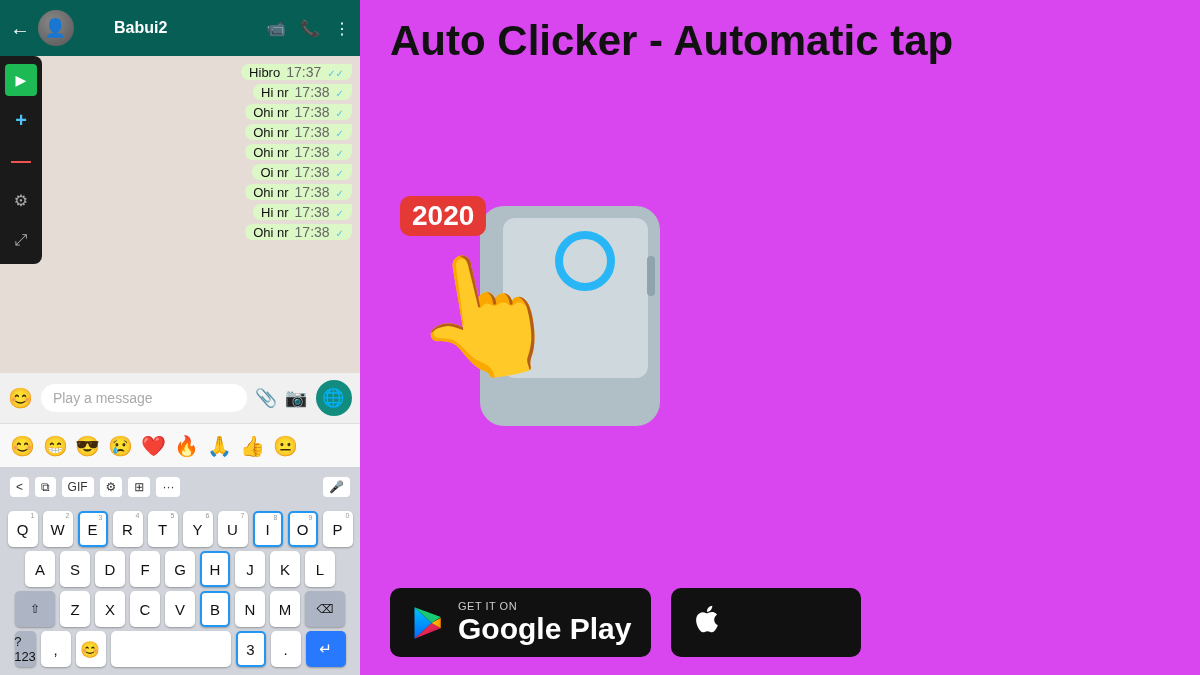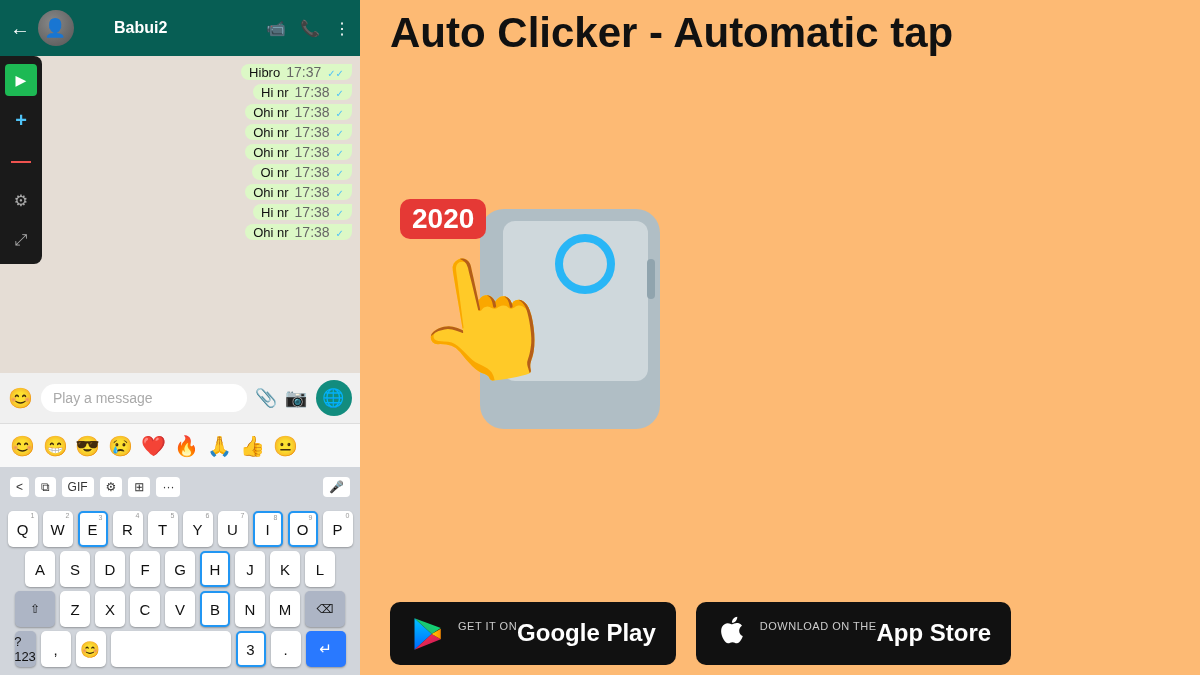--- a/index.html
+++ b/index.html
@@ -255,22 +255,22 @@
       height: 36px;
       cursor: pointer;
       box-shadow: 0 1px 2px rgba(0,0,0,0.3);
     }
 
     
     .right-panel {
       flex: 1;
       display: flex;
       flex-direction: column;
-      padding: 10px 30px;
-      background: #fdba74;
+      padding: 18px 30px;
+      background: #d946ef;
     }
 
     .app-title {
       font-size: 42px;
       font-weight: 900;
       color: #111;
       margin-bottom: 10px;
       line-height: 1.1;
     }
 
@@ -371,31 +371,32 @@
       padding: 12px 20px;
       display: flex;
       align-items: center;
       gap: 12px;
       min-width: 190px;
       cursor: pointer;
     }
 
     .store-btn-text {
       display: flex;
+      flex-direction: column;
     }
 
     .store-btn-small {
       font-size: 11px;
       color: #ccc;
       text-transform: uppercase;
       letter-spacing: 0.5px;
     }
 
     .store-btn-large {
-      font-size: 24px;
+      font-size: 30px;
       font-weight: 700;
       color: white;
       line-height: 1.1;
     }
 
     
     .play-icon {
       width: 36px;
       height: 36px;
     }
@@ -617,21 +618,17 @@
         <span class="store-btn-large">Google Play</span>
       </div>
     </div>
 
     <div class="store-btn">
       <div class="apple-icon">
         <svg width="32" height="32" viewBox="0 0 24 24" fill="white">
           <path d="M18.71 19.5c-.83 1.24-1.71 2.45-3.05 2.47-1.34.03-1.77-.79-3.29-.79-1.53 0-2 .77-3.27.82-1.31.05-2.3-1.32-3.14-2.53C4.25 17 2.94 12.45 4.7 9.39c.87-1.52 2.43-2.48 4.12-2.51 1.28-.02 2.5.87 3.29.87.78 0 2.26-1.07 3.8-.91.65.03 2.47.26 3.64 1.98-.09.06-2.17 1.28-2.15 3.81.03 3.02 2.65 4.03 2.68 4.04-.03.07-.42 1.44-1.38 2.83M13 3.5c.73-.83 1.94-1.46 2.94-1.5.13 1.17-.34 2.35-1.04 3.19-.69.85-1.83 1.51-2.95 1.42-.15-1.15.41-2.35 1.05-3.11z"></path>
         </svg>
       </div>
-      <div class="store-btn-text">
-        <span class="store-btn-small">Download on the</span>
-        <span class="store-btn-large">App Store</span>
-      </div>
     </div>
 
   </div>
 
 </div>
 
 </body></html>

